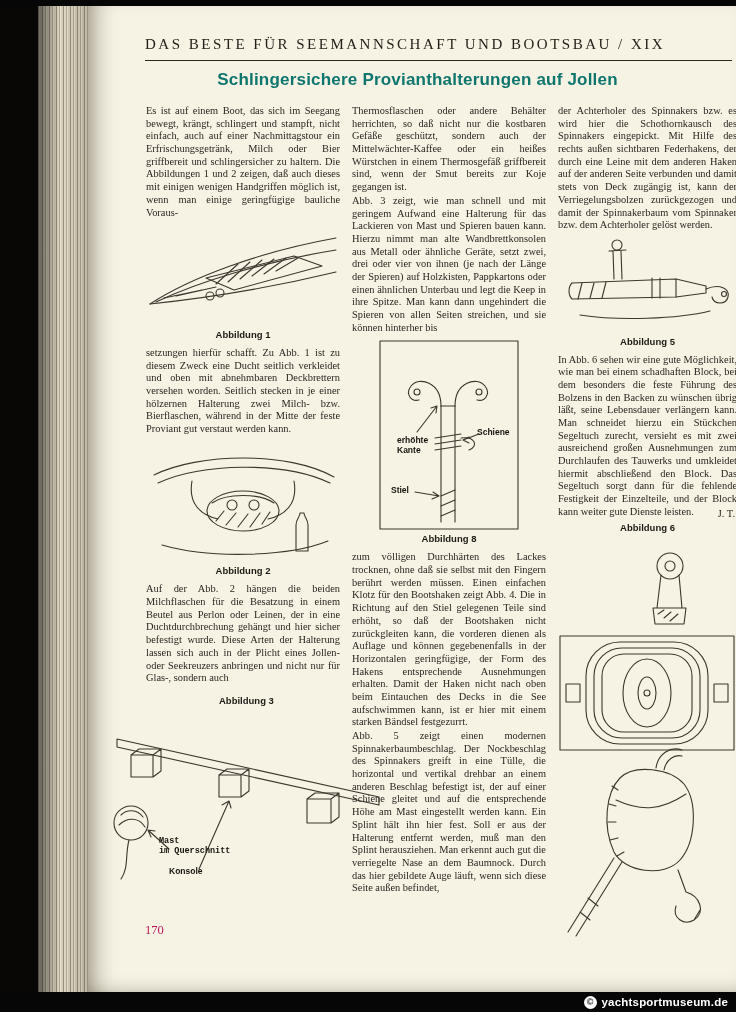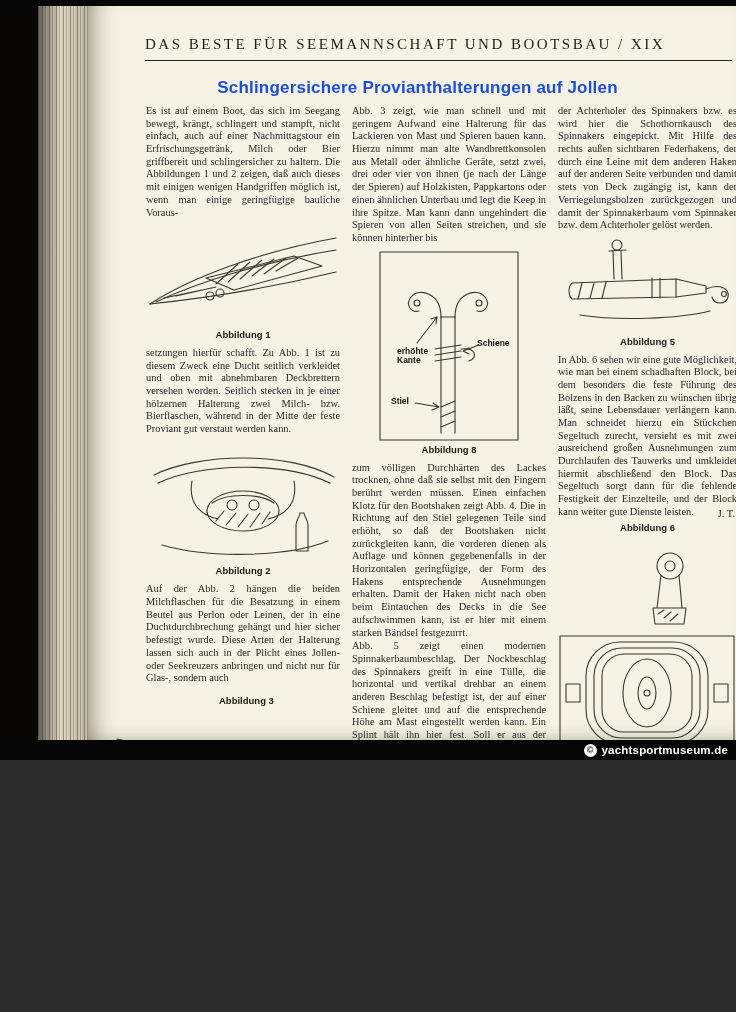--- a/index.html
+++ b/index.html
@@ -1,34 +1,34 @@
 <!DOCTYPE html>
 <html lang="de"><head>
 <meta charset="utf-8">
 <style>
   html,body{margin:0;padding:0;background:#2a2a2a;}
-  .scan{position:relative;width:736px;height:760px;background:#060605;overflow:hidden;
+  .scan{position:relative;width:736px;height:1012px;background:#060605;overflow:hidden;
         font-family:"Liberation Serif",serif;}
   
   .bar{position:absolute;left:0;right:0;background:#060606;z-index:5;}
   .bar.top{top:0;height:6px;}
   .bar.bottom{bottom:0;height:20px;display:flex;align-items:center;justify-content:flex-end;padding-right:8px;box-sizing:border-box;}
   .edge-black{position:absolute;left:0;top:0;width:38px;height:100%;background:#080705;z-index:3;}
   .edge-pages{position:absolute;left:38px;top:4px;width:50px;height:1004px;z-index:3;
       background:repeating-linear-gradient(90deg,#b3ab97 0 1px,#e9e2cd 1px 2px,#d6cfba 2px 4px,#9a917c 4px 5px,#e0d9c4 5px 7px);}
   .edge-pages::after{content:"";position:absolute;inset:0;
       background:linear-gradient(90deg,rgba(0,0,0,.55),rgba(0,0,0,0) 45%,rgba(0,0,0,.15));}
   
   .paper{position:absolute;left:88px;top:6px;right:0;bottom:20px;background:#f6f2e4;
          box-shadow:inset 22px 0 26px -20px rgba(40,30,10,.55), inset 0 -14px 18px -14px rgba(40,30,10,.25);}
   .kicker{position:absolute;left:57px;top:30px;right:4px;color:#221e17;
           font:15px "Liberation Serif",serif;letter-spacing:2.5px;white-space:nowrap;overflow:hidden;
           border-bottom:1.5px solid #2c2720;padding-bottom:7px;}
-  .title{position:absolute;left:57px;right:46px;top:64px;margin:8px;text-align:center;
-         font:bold 17px "Liberation Sans",sans-serif;color:#1d4ed8;letter-spacing:.2px;}
+  .title{position:absolute;left:57px;right:46px;top:64px;margin:0;text-align:center;
+         font:bold 17px "Liberation Sans",sans-serif;color:#0f766e;letter-spacing:.2px;}
   .col{position:absolute;top:99px;text-align:justify;color:#2b2620;
        font:10.4px/1.22 "Liberation Serif",serif;hyphens:auto;}
   #col1{left:58px;width:194px;}
   #col2{left:264px;width:194px;}
   #col3{left:470px;width:179px;}
   .col p{margin:0 0 1px 0;}
   .cap{font:bold 9.5px "Liberation Sans",sans-serif;color:#1d1a14;text-align:center;margin:3px 0 7px 0;}
   .fig{position:relative;margin:5px 0 0 0;}
   .sketch *{fill:none;stroke:#3c372d;stroke-width:1.1;stroke-linecap:round;stroke-linejoin:round;}
   .figlabel{position:absolute;font:bold 8.5px/1.15 "Liberation Sans",sans-serif;color:#17140f;white-space:pre-line;}
@@ -116,20 +116,21 @@
           <path d="M68 140 L47 121 M47 121 L54 122 M47 121 L50 128"></path>
           <path d="M98 160 L128 92 M128 92 L121 96 M128 92 L130 99"></path>
         </svg>
         <div class="figlabel l-mast">Mast
 im Querschnitt</div>
         <div class="figlabel l-konsole">Konsole</div>
       </div>
     </div>
 
     <div class="col" id="col2">
+      <p>Thermosflaschen oder andere Behälter herrichten, so daß nicht nur die kostbaren Gefäße geschützt, sondern auch der Mittelwächter-Kaffee oder ein heißes Würstchen in einem Thermosgefäß griffbereit sind, wenn der Smut bereits zur Koje gegangen ist.</p>
       <p>Abb. 3 zeigt, wie man schnell und mit geringem Aufwand eine Halterung für das Lackieren von Mast und Spieren bauen kann. Hierzu nimmt man alte Wandbrettkonsolen aus Metall oder ähnliche Geräte, setzt zwei, drei oder vier von ihnen (je nach der Länge der Spieren) auf Holzkisten, Pappkartons oder einen ähnlichen Unterbau und legt die Keep in ihre Spitze. Man kann dann ungehindert die Spieren von allen Seiten streichen, und sie können hinterher bis</p>
 
       <div class="fig4wrap">
         <svg class="sketch" width="140" height="190" viewBox="0 0 140 190">
           <rect x="1" y="1" width="138" height="188" stroke-width="1.4"></rect>
           <path d="M62 182 L62 66 M76 182 L76 66"></path>
           <path d="M62 66 C62 42 40 36 32 46 C26 54 32 62 40 60"></path>
           <path d="M76 66 C76 42 98 36 106 46 C112 54 106 62 98 60"></path>
           <path d="M62 66 L76 66"></path>
           <circle cx="38" cy="52" r="3"></circle>

